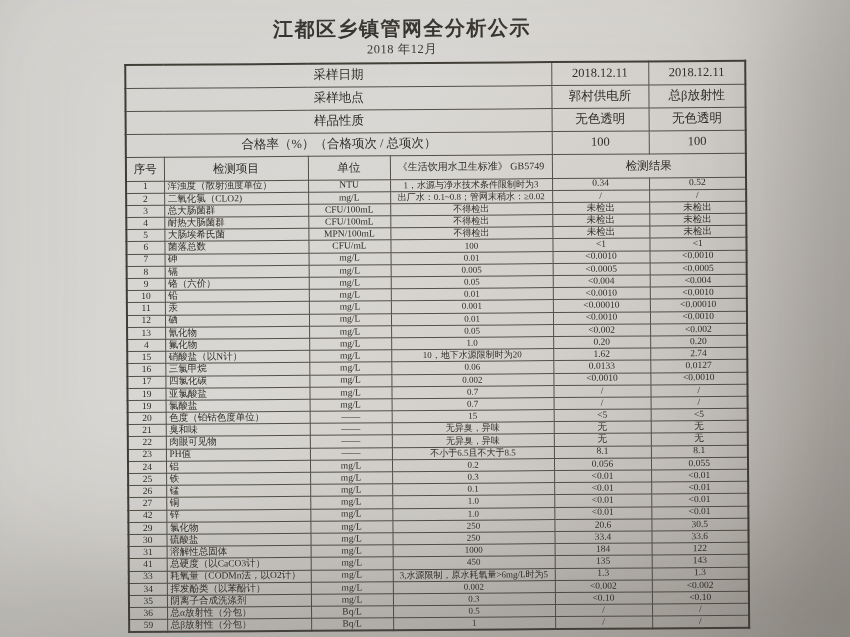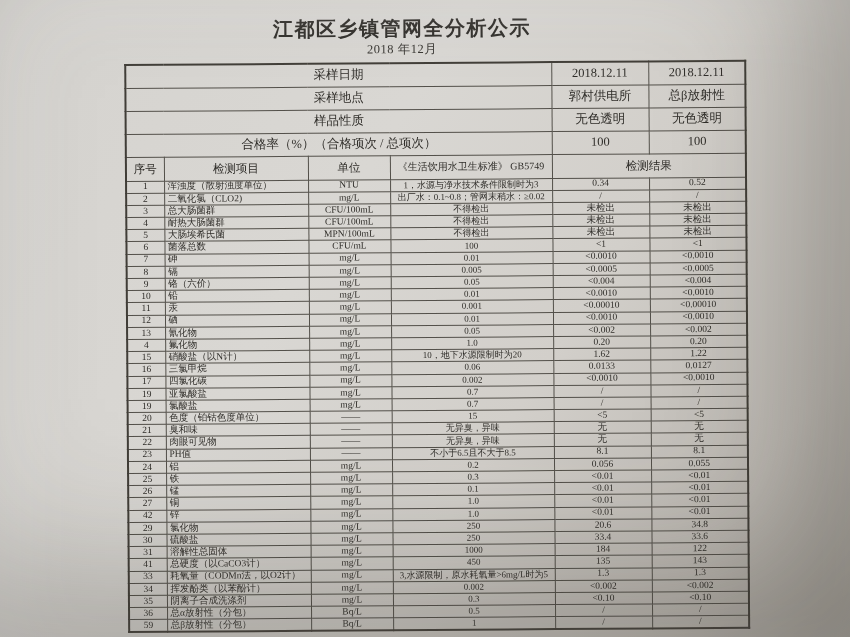--- a/index.html
+++ b/index.html
@@ -207,21 +207,21 @@
             <td class="std-cell">1.0</td>
             <td>0.20</td>
             <td>0.20</td>
           </tr>
           <tr class="data-row">
             <td>15</td>
             <td class="item-cell">硝酸盐（以N计）</td>
             <td>mg/L</td>
             <td class="std-cell">10，地下水源限制时为20</td>
             <td>1.62</td>
-            <td>1.22</td>
+            <td>2.74</td>
           </tr>
           <tr class="data-row">
             <td>16</td>
             <td class="item-cell">三氯甲烷</td>
             <td>mg/L</td>
             <td class="std-cell">0.06</td>
             <td>0.0133</td>
             <td>0.0127</td>
           </tr>
           <tr class="data-row">
@@ -319,21 +319,21 @@
             <td class="std-cell">1.0</td>
             <td>&lt;0.01</td>
             <td>&lt;0.01</td>
           </tr>
           <tr class="data-row">
             <td>29</td>
             <td class="item-cell">氯化物</td>
             <td>mg/L</td>
             <td class="std-cell">250</td>
             <td>20.6</td>
-            <td>34.8</td>
+            <td>30.5</td>
           </tr>
           <tr class="data-row">
             <td>30</td>
             <td class="item-cell">硫酸盐</td>
             <td>mg/L</td>
             <td class="std-cell">250</td>
             <td>33.4</td>
             <td>33.6</td>
           </tr>
           <tr class="data-row">

